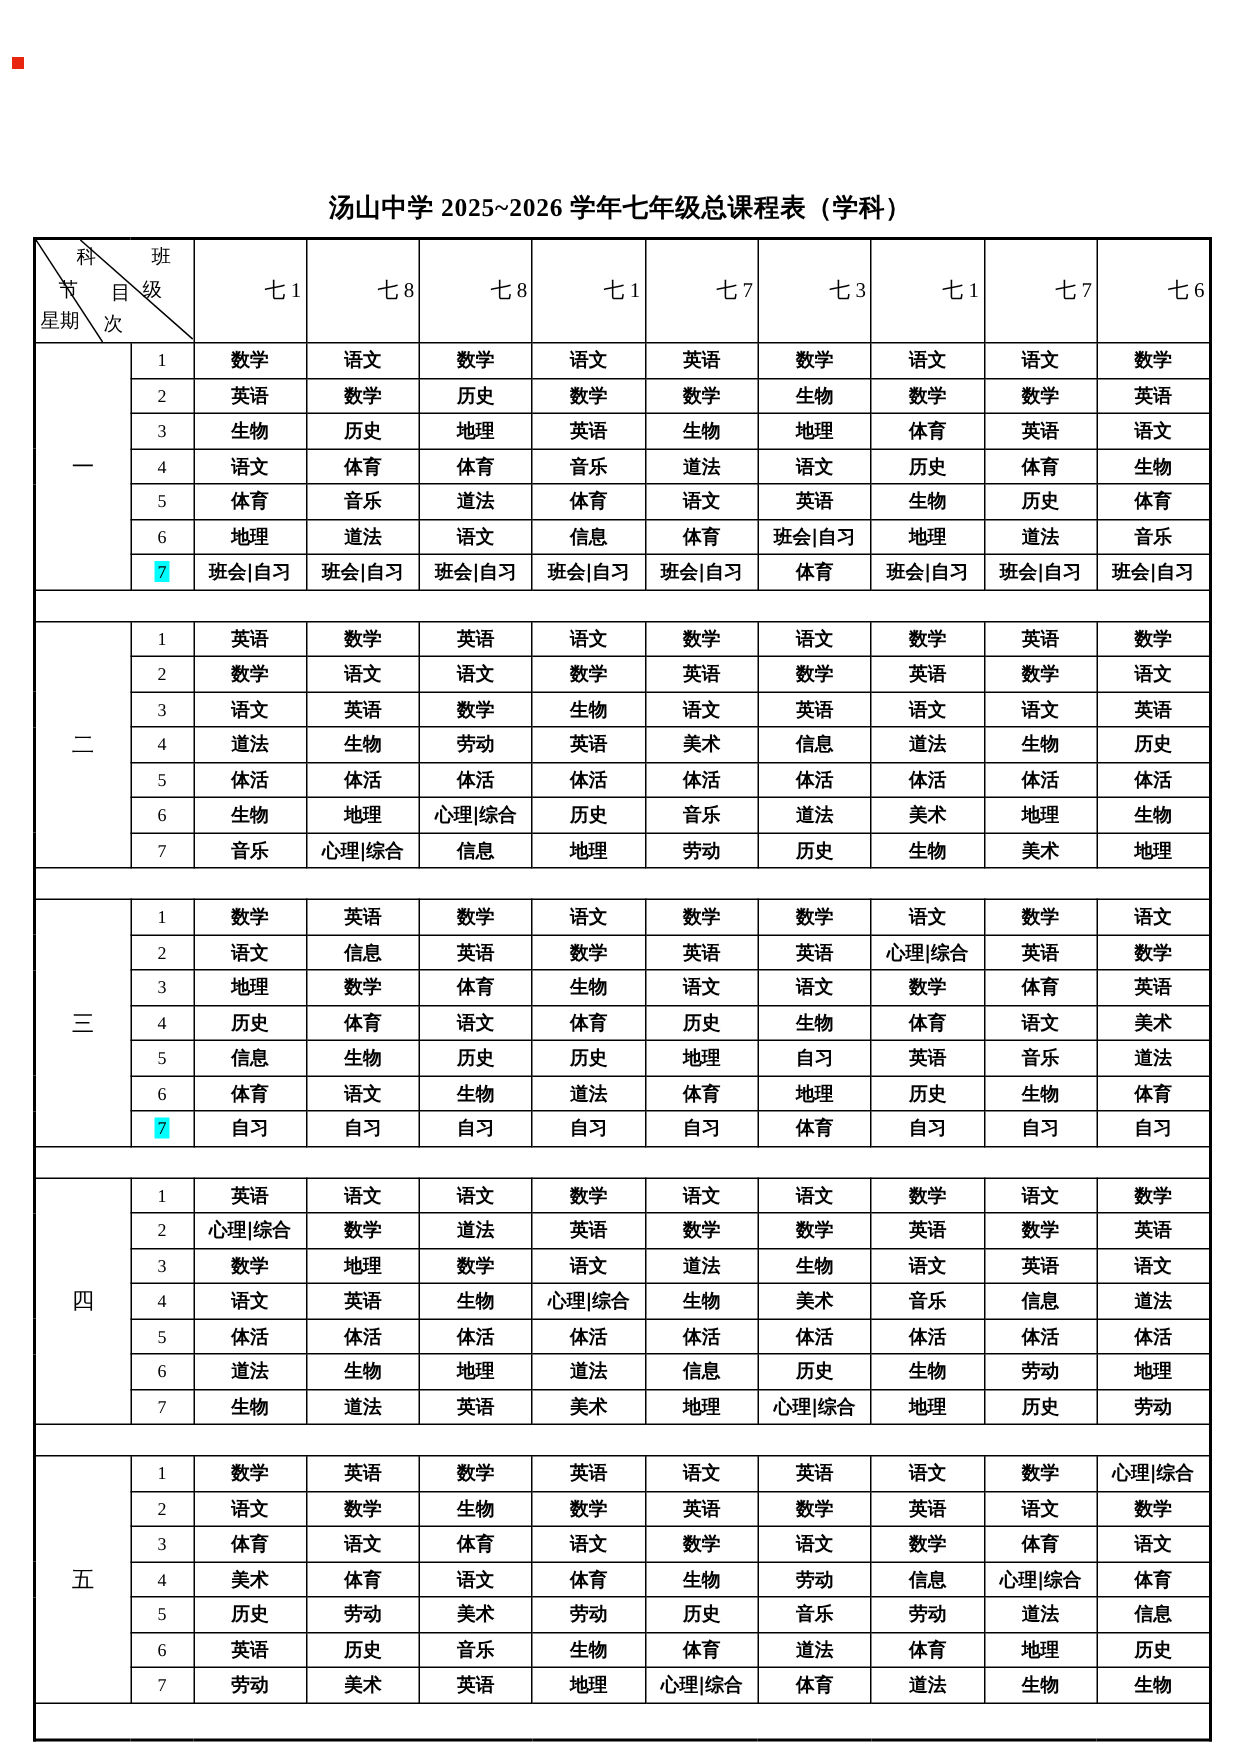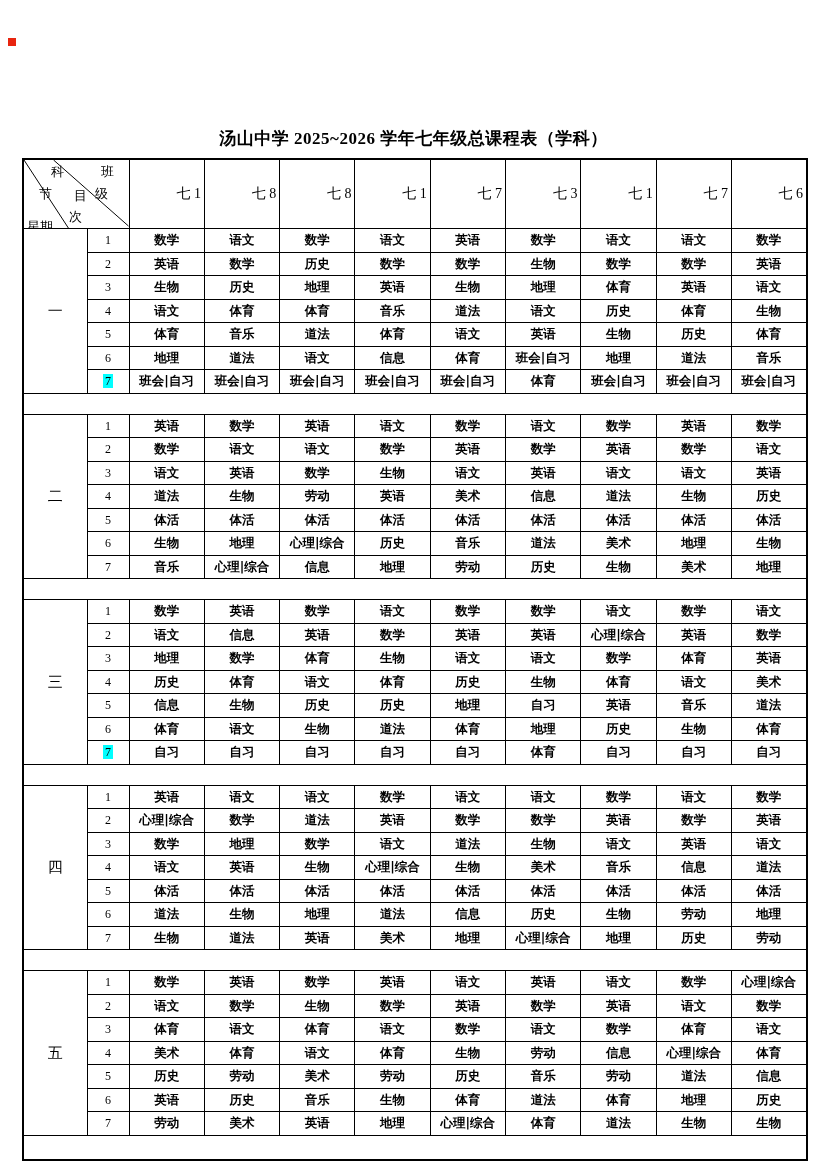--- a/index.html
+++ b/index.html
@@ -12,21 +12,21 @@
   table.tt{position:absolute;left:22px;top:158px;width:784px;border-collapse:collapse;
            table-layout:fixed;border:2px solid #000;}
   .tt th,.tt td{border:1px solid #000;padding:0;margin:0;text-align:center;
                 vertical-align:middle;overflow:hidden;white-space:nowrap;}
   tr.header-row th{height:68px;}
   th.corner{position:relative;padding:0;}
   .corner svg{position:absolute;left:0;top:0;width:100%;height:100%;}
   .corner span{position:absolute;font-size:13px;font-weight:normal;line-height:13px;}
   .c-sub1{left:27px;top:5px;}  .c-cls1{left:77px;top:5px;}
   .c-per1{left:15px;top:27px;} .c-sub2{left:50px;top:29px;} .c-cls2{left:71px;top:27px;}
-  .c-week{left:3px;top:48px;margin-top:12px;}  .c-per2{left:45px;top:50px;}
+  .c-week{left:3px;top:48px;}  .c-per2{left:45px;top:50px;}
   th.class-h{font-family:"Liberation Serif",serif;font-weight:normal;font-size:14px;padding-left:44px;}
   td.day-cell{font-size:15px;font-weight:normal;}
   td.period-cell{font-family:"Liberation Serif",serif;font-weight:normal;font-size:12px;}
   td.subject-cell{font-weight:bold;font-size:12.5px;}
   tr.data-row td{height:22.5px;line-height:22.5px;}
   tr.sep-row td{height:20px;}
   tr.sep-row.last td{height:23px;}
   .hl{background:#00ffff;padding:0 2px;}
 </style>
 </head>

